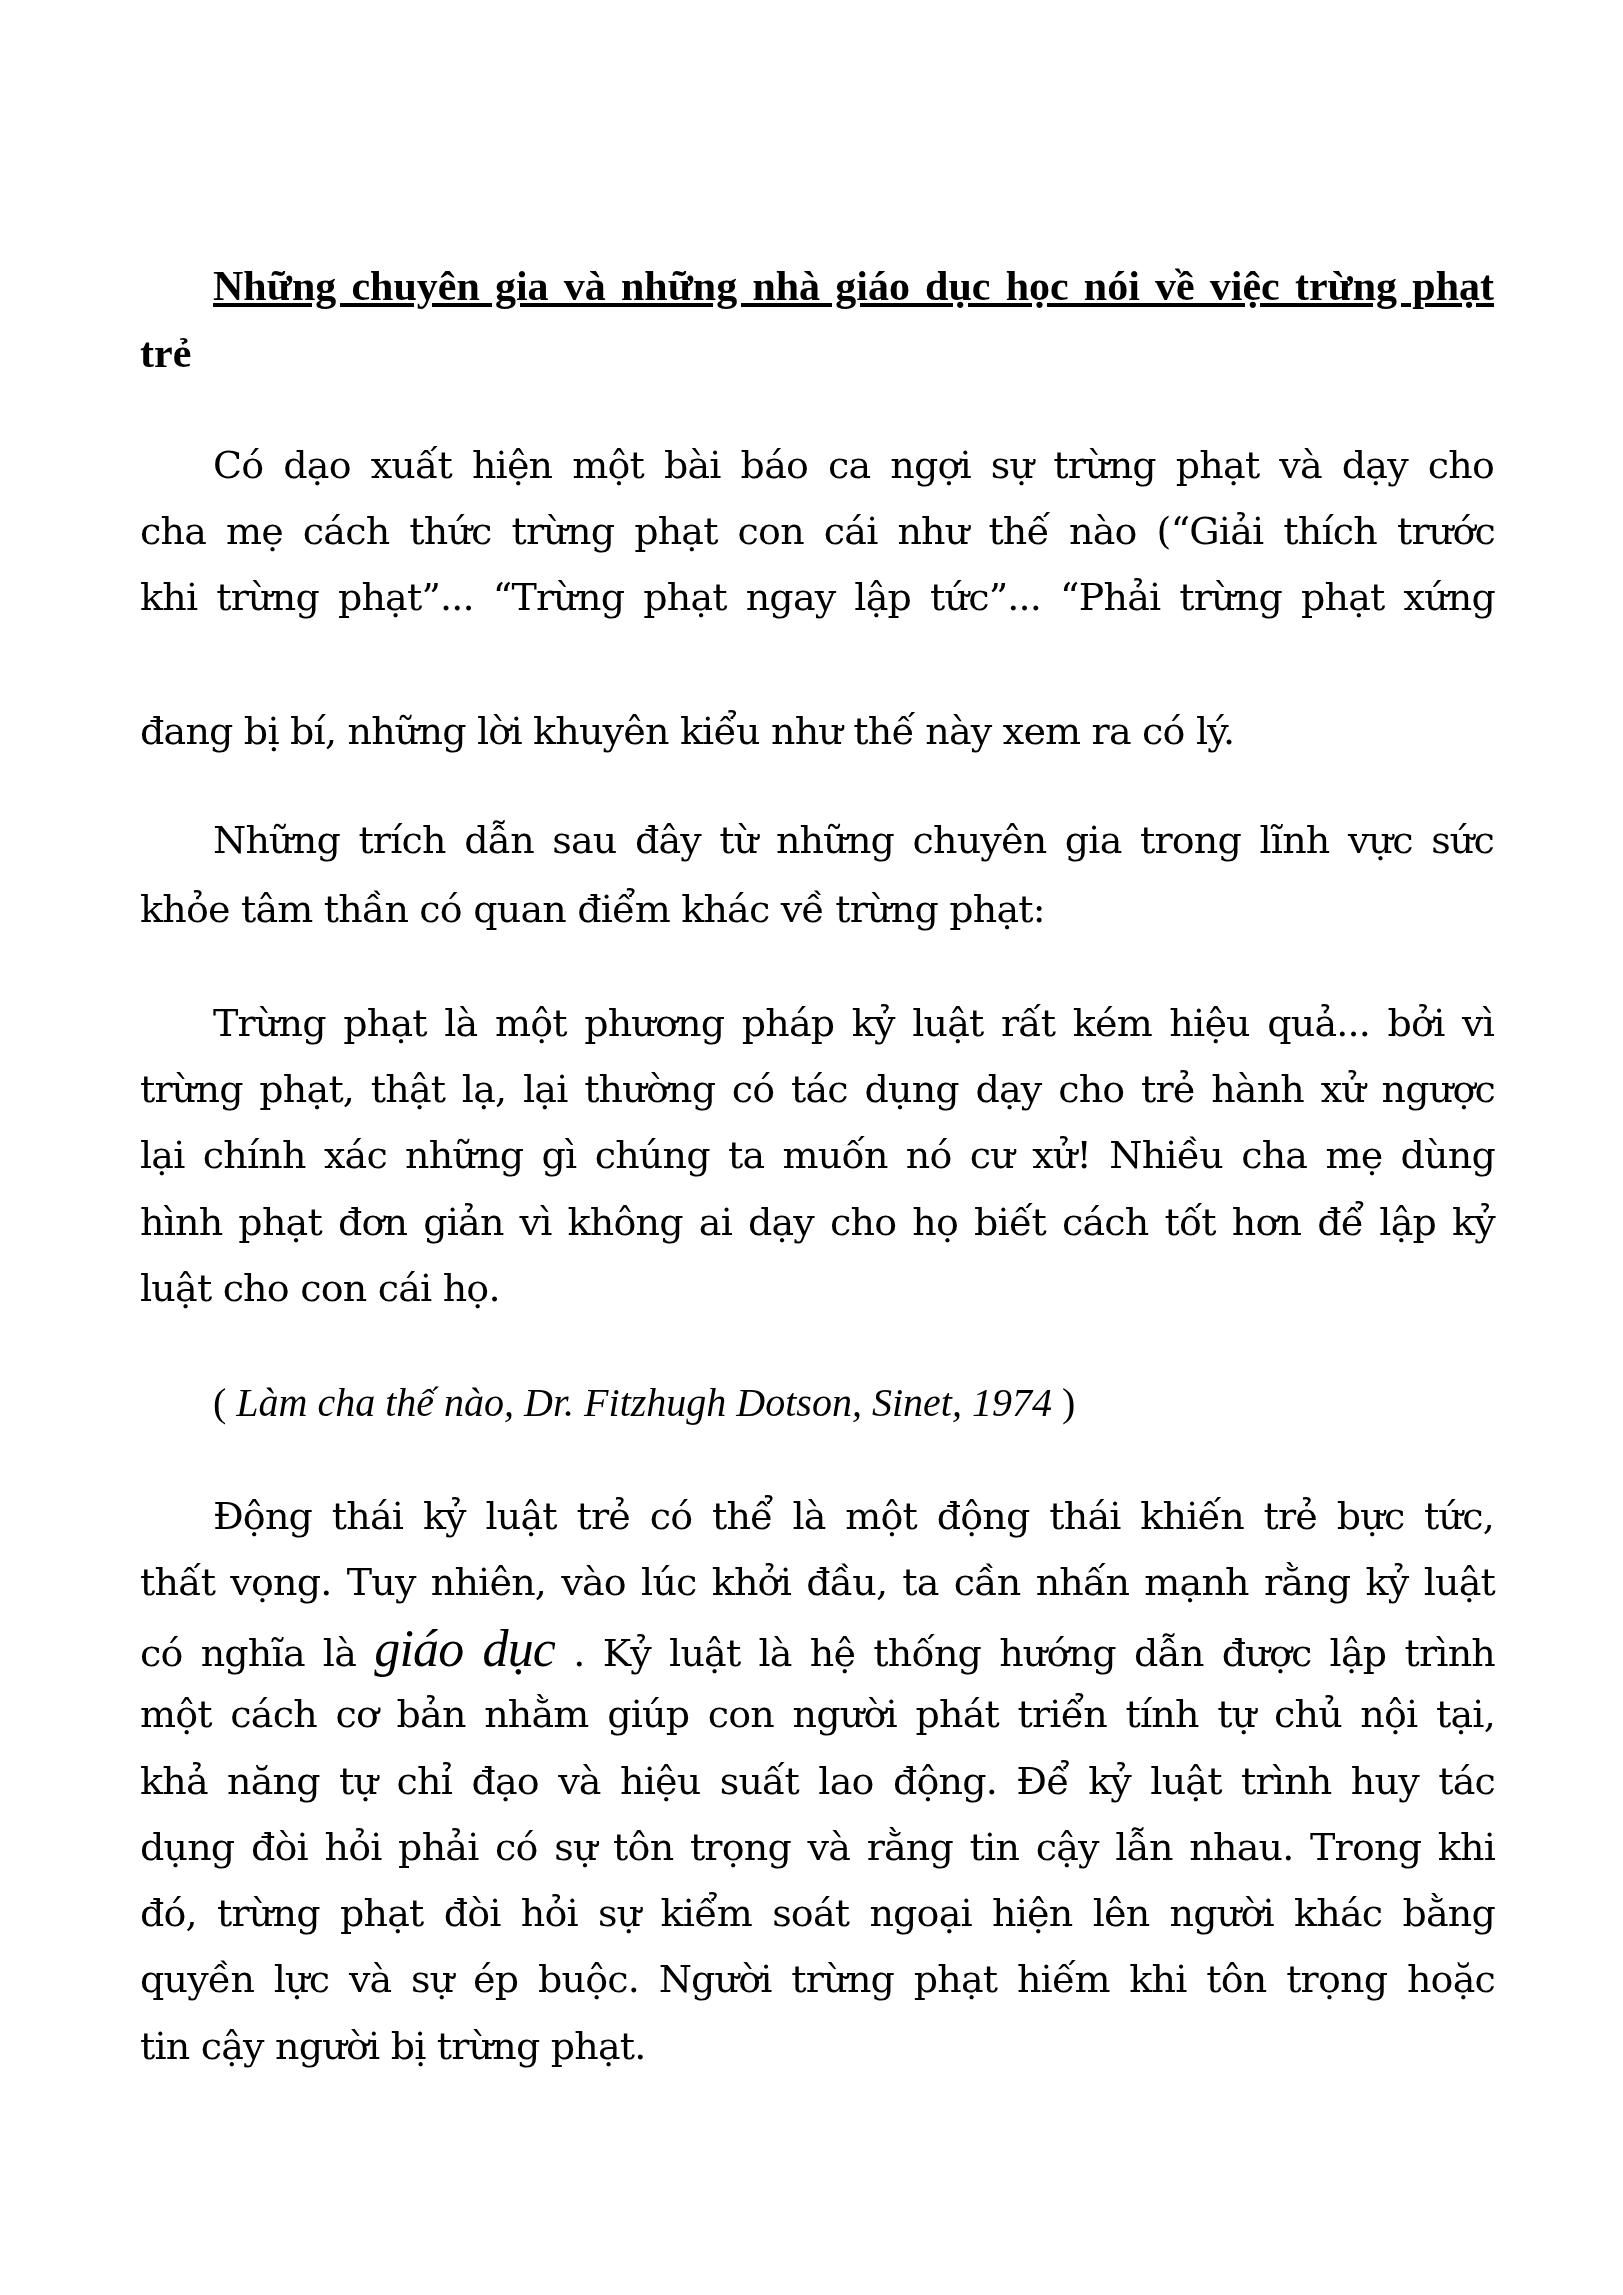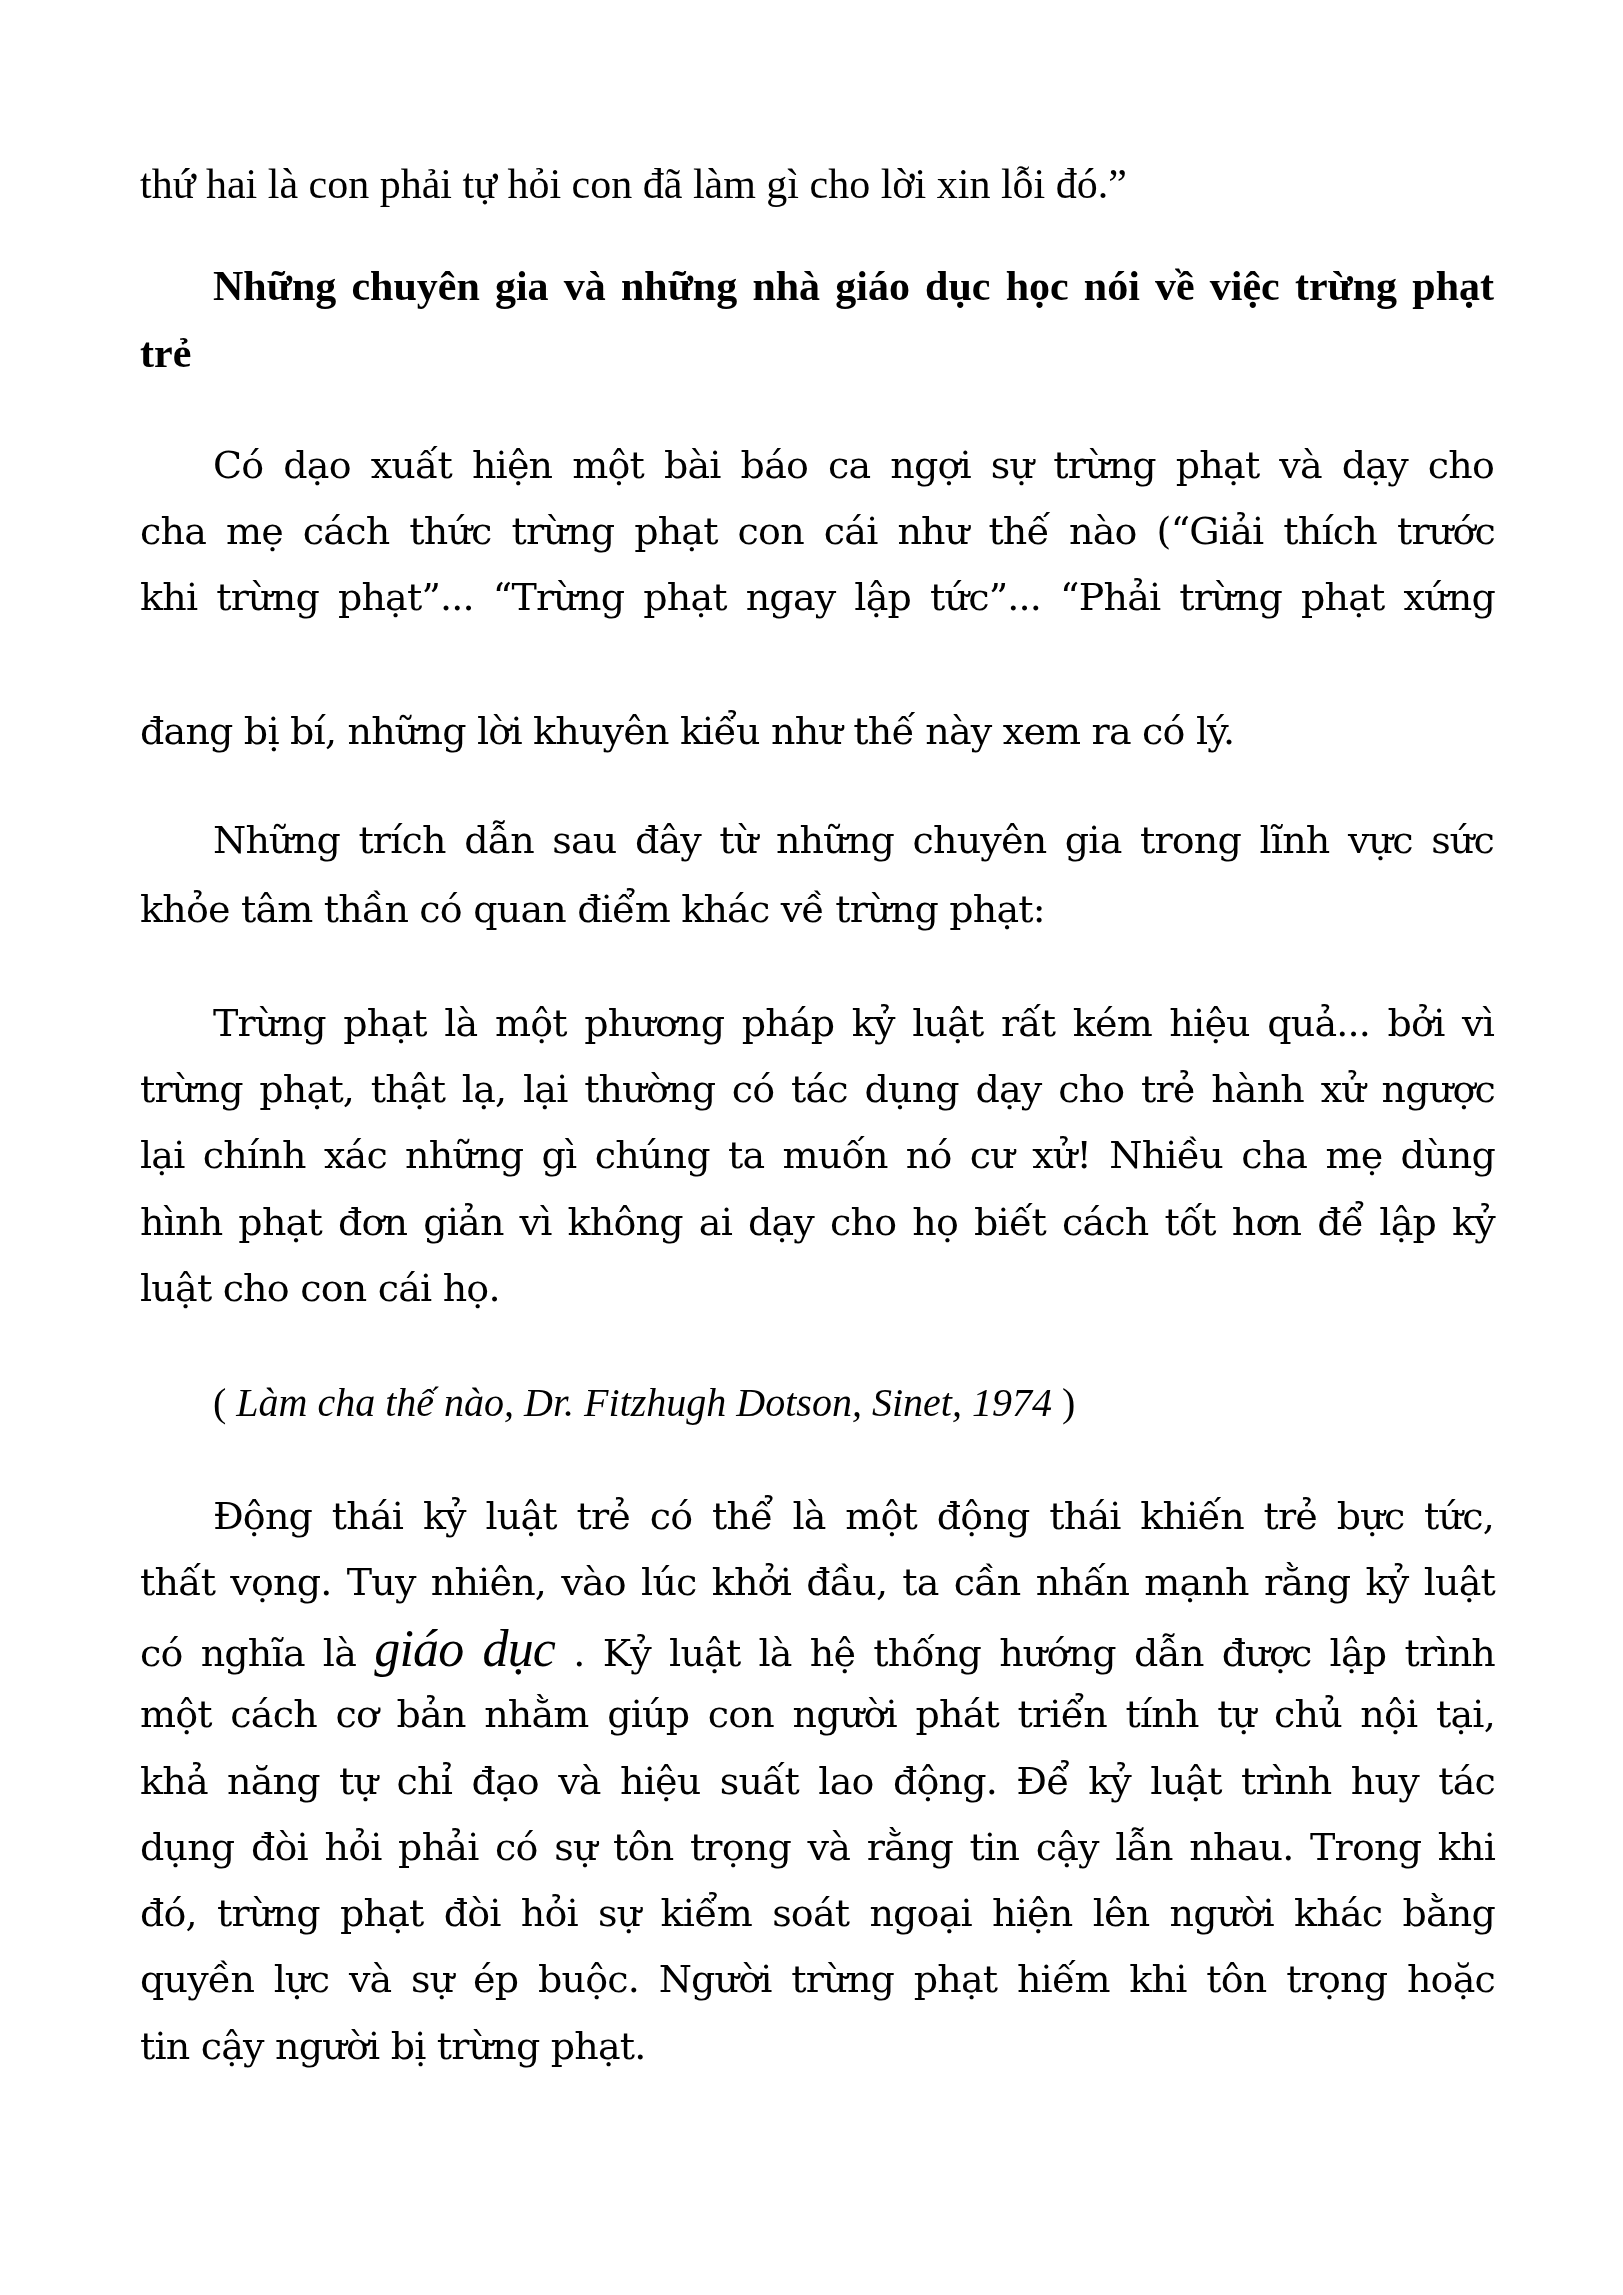--- a/index.html
+++ b/index.html
@@ -60,23 +60,22 @@
     font-size: 40px;
     text-align-last: left;
   }
   .ital { font-style: italic; }
 </style>
 </head>
 <body>
 
 <div class="page">
 
-  <div class="line plain-tnr last" style="top:152px;">thứ hai là con phải tự hỏi con đã làm gì cho lời xin lỗi đó.”</div>
 
-  <div class="line heading indent" style="top:254px;">Những chuyên gia và những nhà giáo dục học nói về việc trừng phạt</div>
+  <div class="line heading indent" style="top:254px;text-decoration:underline;">Những chuyên gia và những nhà giáo dục học nói về việc trừng phạt</div>
   <div class="line heading last" style="top:321px;">trẻ</div>
 
   <div class="line body indent" style="top:433px;">Có dạo xuất hiện một bài báo ca ngợi sự trừng phạt và dạy cho</div>
   <div class="line body" style="top:499px;">cha mẹ cách thức trừng phạt con cái như thế nào (“Giải thích trước</div>
   <div class="line body" style="top:565px;">khi trừng phạt”... “Trừng phạt ngay lập tức”... “Phải trừng phạt xứng</div>
   <div class="line body last" style="top:699px;">đang bị bí, những lời khuyên kiểu như thế này xem ra có lý.</div>
 
   <div class="line body indent" style="top:808px;">Những trích dẫn sau đây từ những chuyên gia trong lĩnh vực sức</div>
   <div class="line body last" style="top:877px;">khỏe tâm thần có quan điểm khác về trừng phạt:</div>
 

